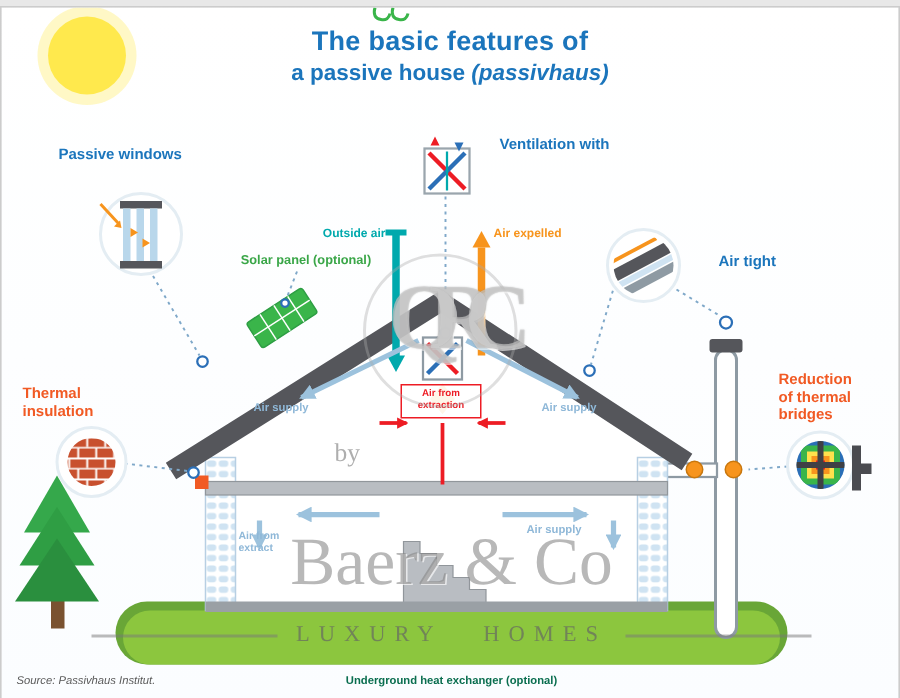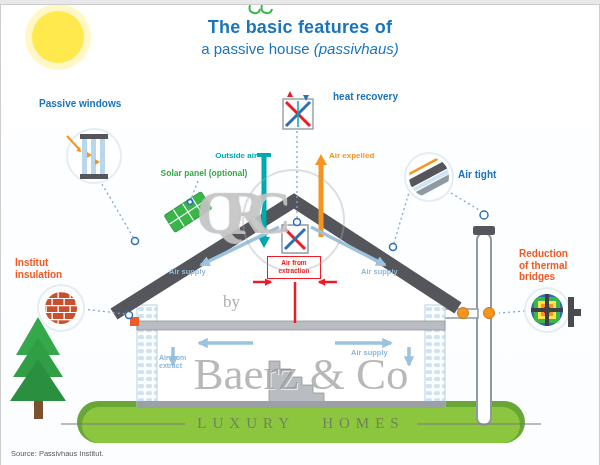--- a/index.html
+++ b/index.html
@@ -8,30 +8,30 @@
   #canvas{position:relative;width:600px;height:465px;margin:4px auto;background:linear-gradient(180deg,#ffffff,#fbfdff);border:1px solid #cccccc;overflow:hidden}
   .abs{position:absolute}
   .lbl{font-weight:700;line-height:1.15;text-align:left}
   .c-blue{color:#1b75bc}
   .c-orange{color:#f15a24}
   .c-green{color:#3aa648}
   .c-teal{color:#00a9ad}
   .c-oj{color:#f7941d}
   .c-supply{color:#8fb8d8}
   .t1{font-size:18px;font-weight:800;color:#1b75bc;letter-spacing:.2px}
-  .t2{font-size:15px;font-weight:400;color:#1b75bc;margin-top:2px}
+  .t2{font-size:15px;font-weight:700;color:#1b75bc;margin-top:2px}
   .t2 em{font-style:italic}
   .s10{font-size:10px}.s85{font-size:8.5px}.s8{font-size:8px}.s75{font-size:7.5px}.s7{font-size:7px}
   .redbox{border:1px solid #ed1c24;color:#ed1c24;background:rgba(255,255,255,.9);font-size:6.5px;font-weight:700;text-align:center;line-height:1.3;padding:2px 0}
   .underground{font-size:7.5px;font-weight:700;color:#0a6e4f;text-align:center}
-  .source{font-size:7.5px;color:#5a5a5a}
+  .source{font-size:7.5px;font-style:italic;color:#5a5a5a}
   
   .wm{pointer-events:none}
   .wm-circle{border:2px solid rgba(170,170,170,.38);border-radius:50%}
-  .wm-logo{font-family:"Liberation Serif",serif;font-weight:700;font-size:62px;letter-spacing:-.34em;color:rgba(215,215,215,.55);text-shadow:0 0 1px rgba(120,120,120,.55),1px 1px 0 rgba(255,255,255,.6);}
+  .wm-logo{font-family:"Liberation Serif",serif;font-weight:700;font-size:62px;letter-spacing:-.34em;color:rgba(215,215,215,.55);text-shadow:0 0 1px rgba(120,120,120,.55),1px 1px 0 rgba(255,255,255,.6);text-align:center}
   .wm-tag{font-size:8px;letter-spacing:3px;color:rgba(125,125,125,.6);text-align:center}
   .wm-by{font-family:"Liberation Serif",serif;font-size:17px;color:rgba(125,125,125,.62)}
   .wm-brand{font-family:"Liberation Serif",serif;font-size:45px;color:rgba(133,133,133,.58);text-align:center;text-shadow:1px 1px 0 rgba(255,255,255,.65)}
   .wm-footer{display:flex;align-items:center}
   .wm-footer .line{flex:1;height:2px;background:rgba(120,120,120,.5)}
   .wm-footer .txt{font-family:"Liberation Serif",serif;font-size:15px;letter-spacing:6px;word-spacing:18px;color:rgba(100,100,100,.68);margin:0 12px;white-space:nowrap}
 </style>
 </head>
 <body>
 
@@ -227,29 +227,29 @@
   <div class="abs" style="left:0;top:12px;width:100%;text-align:center">
     <div class="t1">The basic features of</div>
     <div class="t2"><span>a passive house </span><em>(passivhaus)</em></div>
   </div>
 
   <div class="abs lbl c-blue s10" style="left:38px;top:93px;width:116px">
     <div>Passive windows</div>
   </div>
 
   <div class="abs lbl c-blue s10" style="left:332px;top:86px;width:110px;text-align:left">
-    <div>heat recovery</div>
-  </div>
-
-  <div class="abs lbl c-blue s10" style="left:457px;top:164px;width:80px;text-align:left">
+    <div>Ventilation with</div>
+  </div>
+
+  <div class="abs lbl c-blue s10" style="left:478px;top:164px;width:80px;text-align:left">
     <div>Air tight</div>
   </div>
 
   <div class="abs lbl c-orange s10" style="left:14px;top:252px;width:96px">
-    <div>Institut</div>
+    <div>Thermal</div>
     <div>insulation</div>
   </div>
 
   <div class="abs lbl c-orange s10" style="left:518px;top:243px;width:76px">
     <div>Reduction</div>
     <div>of thermal</div>
     <div>bridges</div>
   </div>
 
   <div class="abs lbl c-green s85" style="left:153px;top:164px;width:100px;text-align:center">
@@ -272,20 +272,21 @@
     <div>extraction</div>
   </div>
 
   <div class="abs lbl c-supply s7" style="left:158px;top:349px;width:48px">
     <div>Air from</div>
     <div>extract</div>
   </div>
 
   <div class="abs lbl c-supply s75" style="left:350px;top:344px;width:56px">Air supply</div>
 
+  <div class="abs underground" style="left:150px;top:444px;width:300px">Underground heat exchanger (optional)</div>
 
   <div class="abs source" style="left:10px;top:444px">Source: Passivhaus Institut.</div>
 
   <div class="abs wm wm-circle" style="left:241px;top:164px;width:103px;height:103px"></div>
   <div class="abs wm wm-logo" style="left:195px;top:172px;width:200px">QRC</div>
   <div class="abs wm wm-by" style="left:222px;top:287px">by</div>
   <div class="abs wm wm-brand" style="left:140px;top:343px;width:320px">Baerz &amp; Co</div>
   <div class="abs wm wm-footer" style="left:60px;top:410px;width:480px">
     <div class="line"></div>
     <div class="txt">LUXURY HOMES</div>

